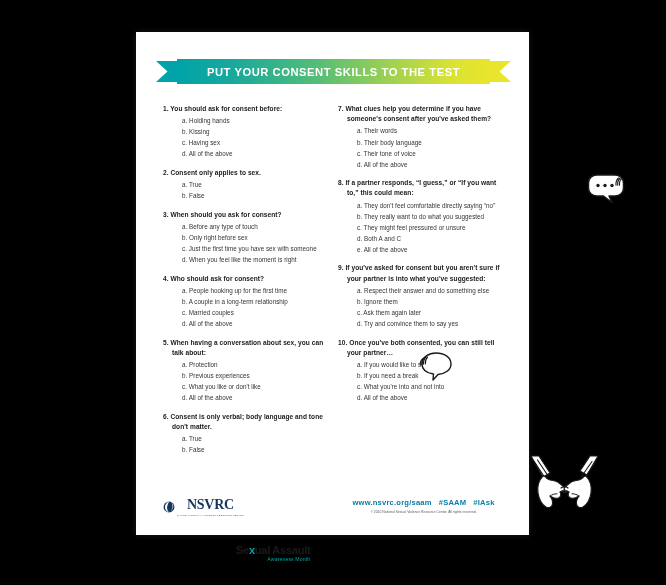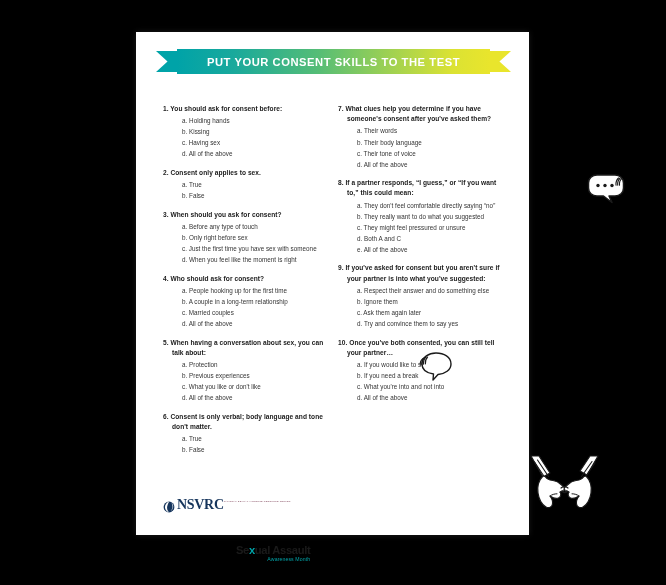--- a/index.html
+++ b/index.html
@@ -28,21 +28,21 @@
     width: 393px;
     height: 503px;
     background: #ffffff;
     box-shadow: 0 0 6px rgba(255,255,255,0.10);
   }
 
   
   .banner-wrap {
     position: absolute;
     left: 20px;
-    top: 17px;
+    top: 27px;
     width: 355px;
     height: 35px;
   }
   .banner-bar {
     position: absolute;
     left: 21px;
     top: 0;
     width: 313px;
     height: 25px;
     background: linear-gradient(90deg, #00a3a8 0%, #19a99c 18%, #55bd76 45%, #9fd152 68%, #dbe233 88%, #e9e52c 100%);
@@ -126,21 +126,21 @@
     height: 41px;
   }
   .logo-nsvrc {
     position: absolute;
     left: 27px;
     top: 4px;
     display: flex;
     align-items: flex-start;
   }
   .globe { margin-right: 2px; margin-top: 1px; }
-  .nsvrc-text-wrap { display: flex; flex-direction: row; }
+  .nsvrc-text-wrap { display: flex; flex-direction: column; align-items: center; }
   .nsvrc-word {
     font-size: 14px;
     font-weight: bold;
     color: #16355c;
     letter-spacing: -0.3px;
     line-height: 1;
     font-family: "Liberation Serif", serif;
   }
   .nsvrc-tag {
     font-size: 2.3px;
@@ -361,17 +361,21 @@
           <span class="nsvrc-word">NSVRC</span>
           <span class="nsvrc-tag">NATIONAL SEXUAL VIOLENCE RESOURCE CENTER</span>
         </span>
       </div>
 
       <div class="logo-saam">
         <div class="saam-line1"><span>Se</span><span class="saam-x">x</span><span>ual Assault</span></div>
         <div class="saam-line2">Awareness Month</div>
       </div>
 
+      <div class="footer-right">
+        <div class="url-line"><span>www.nsvrc.org/saam</span><span class="hash">#SAAM</span><span class="hash">#IAsk</span></div>
+        <div class="copyright">© 2020 National Sexual Violence Resource Center. All rights reserved.</div>
+      </div>
 
     </div>
 
   </div>
 </div>
 
 </body></html>

